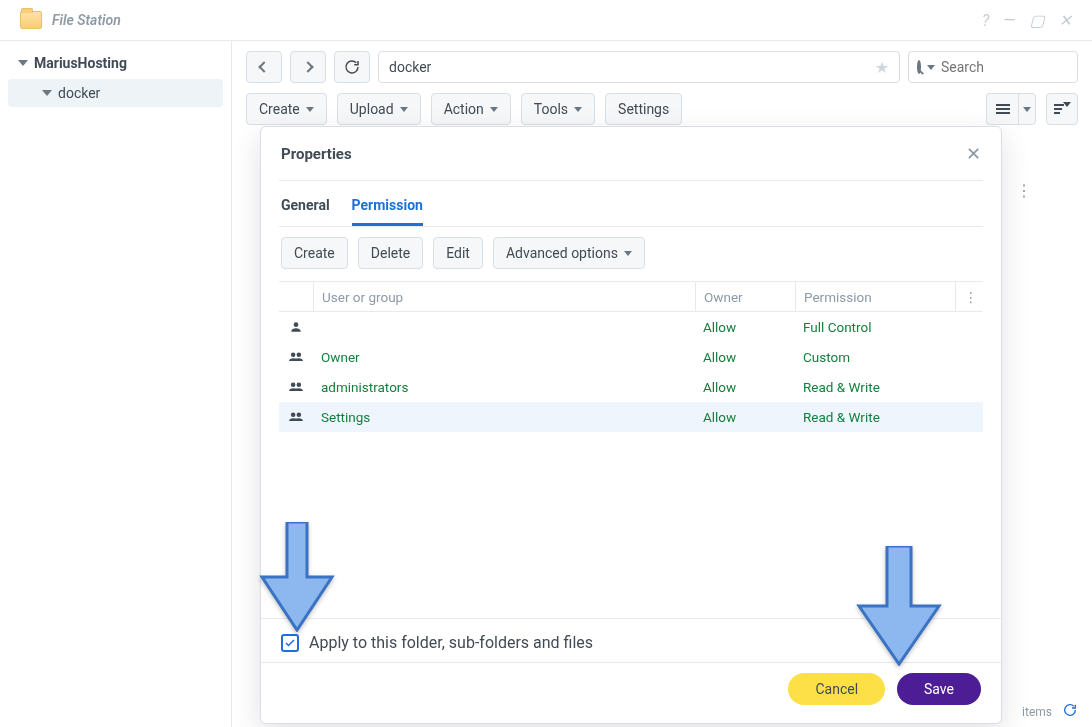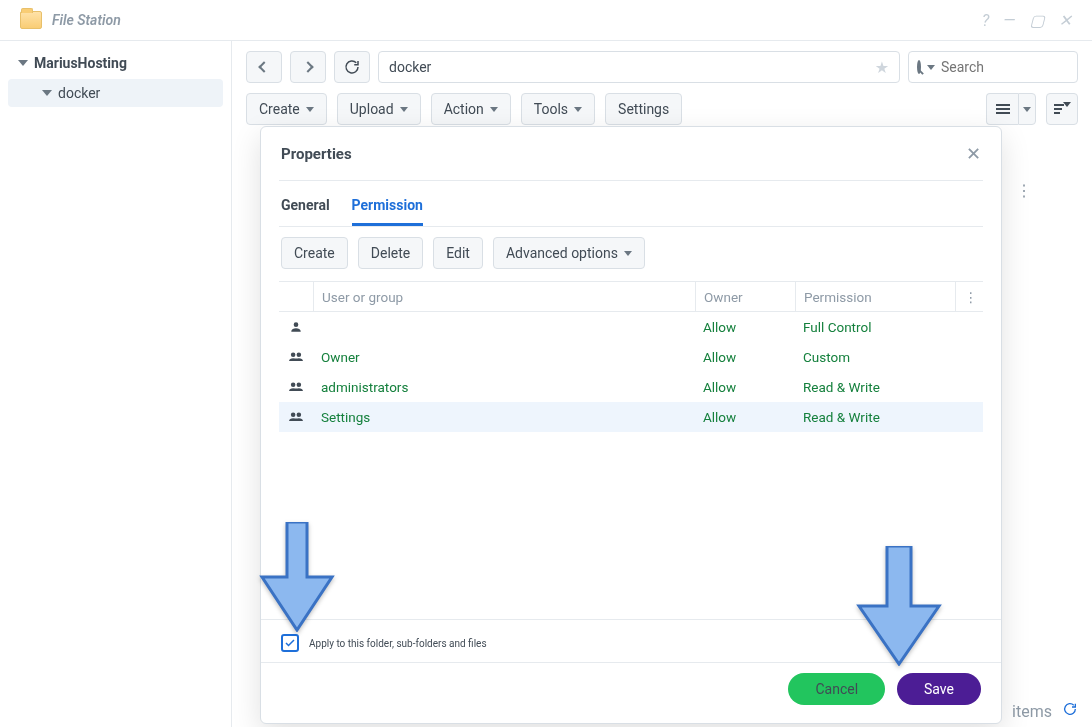--- a/index.html
+++ b/index.html
@@ -37,21 +37,21 @@
   .toolbar2 { display:flex; gap:10px; margin-top:10px; align-items:center;}
   .spacer { flex:1; }
   .btn .caret { width:0;height:0;border-left:4px solid transparent;border-right:4px solid transparent;border-top:5px solid #6b7782;}
   .viewbtn { width:32px; }
   .viewbtn .bars { display:flex; flex-direction:column; gap:2px;}
   .viewbtn .bars i { display:block; width:14px; height:2px; background:#414b55;}
   .combo { display:flex; }
   .combo .btn:first-child{ border-radius:4px 0 0 4px; border-right:none;}
   .combo .btn:last-child{ border-radius:0 4px 4px 0; width:18px; padding:0;}
 
-  .status { position:absolute; bottom:6px; right:14px; display:flex; align-items:center; gap:10px; color:#8e9aa6; font-size:16px;}
+  .status { position:absolute; bottom:6px; right:14px; display:flex; align-items:center; gap:10px; color:#8e9aa6; font-size:12px;}
   .refresh svg { width:16px; height:16px; }
 
   
   .overlay { position:absolute; inset:0; }
   .dialog { position:absolute; left:260px; top:126px; width:742px; height:598px; background:#fff; border:1px solid #d9dfe5; border-radius:6px; box-shadow:0 10px 30px rgba(0,0,0,.12); display:flex; flex-direction:column;justify-content:flex-end; }
   .dlg-head { display:flex; align-items:center; padding:16px 20px; }
   .dlg-head h3 { font-size:15px; font-weight:700; color:#414b55;}
   .dlg-head .x { margin-left:auto; color:#8e9aa6; font-size:18px; cursor:pointer; font-weight:400;}
   .dlg-sep { height:1px; background:#e6eaee; margin:0 18px;}
 
@@ -67,27 +67,27 @@
   .ghead { color:#8e9aa6; border-bottom:1px solid #e6eaee;}
   .ghead > div { padding:0 8px; }
   .ghead .bl { border-left:1px solid #e6eaee; height:100%; display:flex; align-items:center;}
   .grow > div { padding:0 8px; color:#15803d;}
   .grow.sel { background:#eef5fd; }
   .uico { display:flex; align-items:center; justify-content:center;}
   .uico svg { width:16px; height:14px; fill:#414b55;}
   .dots { text-align:center; color:#8e9aa6; letter-spacing:1px;}
 
   .dlg-foot-area { margin-top:auto; }
-  .apply { display:flex; align-items:center; gap:10px; padding:0 20px 10px 20px; font-size:10px; color:#414b55; border-top:1px solid #e6eaee; padding-top:14px;}
+  .apply { display:flex; align-items:center; gap:10px; padding:0 20px 10px 20px; font-size:16px; color:#414b55; border-top:1px solid #e6eaee; padding-top:14px;}
   .chk { width:18px; height:18px; border:2px solid #1e6fd9; border-radius:3px; display:flex; align-items:center; justify-content:center; background:#fff;}
   .chk svg { width:12px; height:12px; stroke:#1e6fd9; stroke-width:3; fill:none;}
 
   .dlg-actions { display:flex; gap:12px; padding:10px 20px 18px 20px; justify-content:flex-end; border-top:1px solid #e6eaee;}
   .pill { height:32px; border-radius:16px; padding:0 26px; font-size:14px; cursor:pointer; border:1px solid transparent;}
-  .pill.cancel { background:#22c55e; color:#414b55;}
+  .pill.cancel { background:#fde047; color:#414b55;}
   .pill.save { background:#4c1d95; color:#fff;}
 
   
   .arrow { position:absolute; }
   .arrow svg { filter: drop-shadow(0 2px 2px rgba(0,0,0,.25)); }
 
   
   .chev { width:8px; height:8px; border-right:2px solid #6b7782; border-bottom:2px solid #6b7782; }
   .chev.left { transform:rotate(135deg);}
   .chev.right { transform:rotate(-45deg);}

